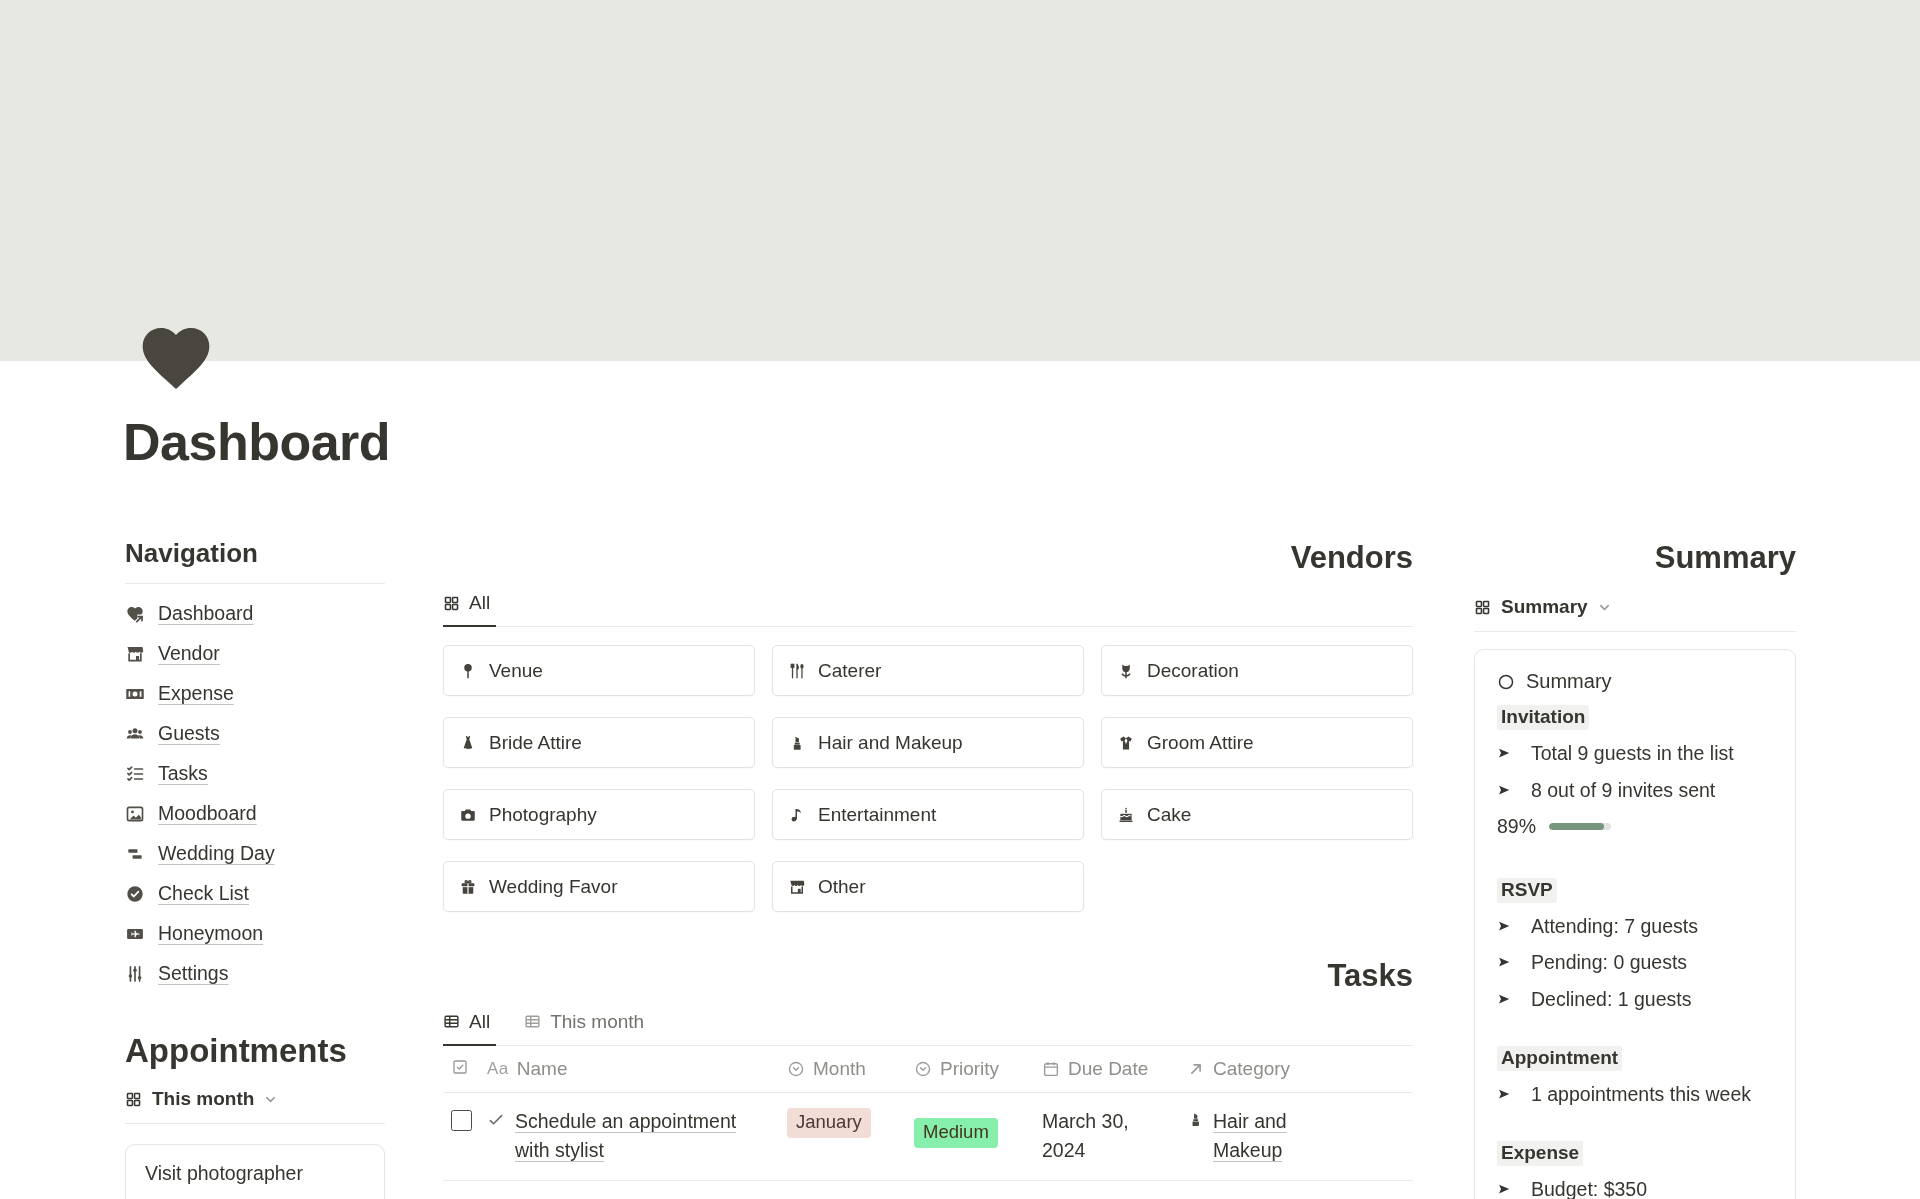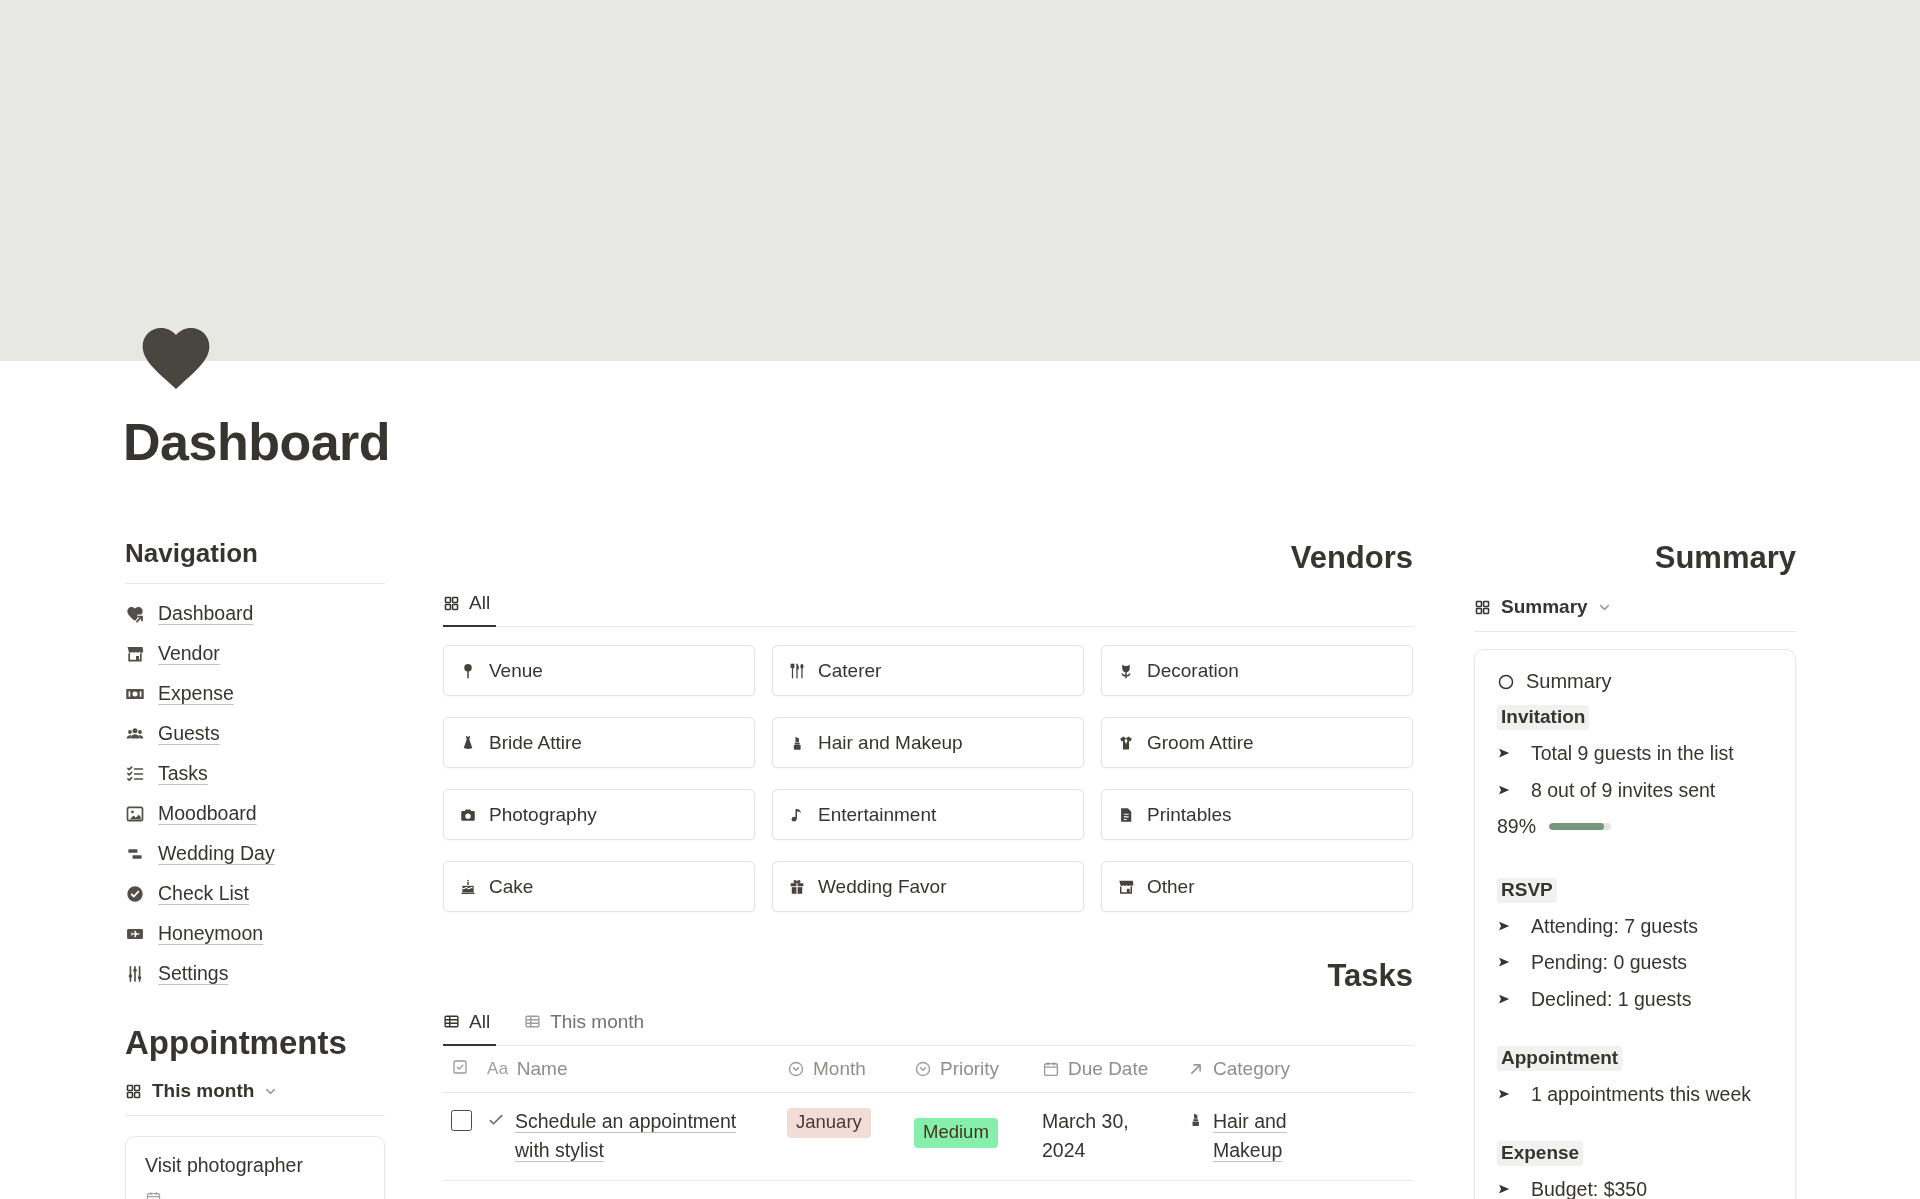--- a/index.html
+++ b/index.html
@@ -20,21 +20,21 @@
   .col-right{left:1474px;width:322px;}
 
   
   .nav-heading{margin:0;font-size:26px;font-weight:700;padding-bottom:14px;border-bottom:1px solid #e9e9e7;}
   .nav-list{list-style:none;margin:10px 0 0;padding:0;}
   .nav-item{display:flex;align-items:center;gap:13px;height:40px;cursor:pointer;}
   .nav-icon{width:20px;height:20px;color:#514f48;flex:none;}
   .nav-label{font-size:19.5px;line-height:1.3;
     text-decoration:underline;text-decoration-color:rgba(55,53,47,.30);
     text-underline-offset:4px;text-decoration-thickness:1px;}
-  .appt-heading{margin:30px 0 0;font-size:33px;font-weight:700;}
+  .appt-heading{margin:38px 0 0;font-size:33px;font-weight:700;}
 
   .view-row{display:flex;align-items:center;gap:10px;margin-top:18px;padding-bottom:13px;
     border-bottom:1px solid #e9e9e7;font-size:19px;font-weight:700;color:#37352f;cursor:pointer;}
   .vr-icon{width:17px;height:17px;color:#37352f;}
   .vr-chevron{width:15px;height:15px;color:#9b9a97;margin-left:-1px;}
 
   .sidebar-card{margin-top:20px;border:1px solid #e6e6e4;border-radius:10px;
     box-shadow:0 1px 3px rgba(15,15,15,.05);padding:17px 19px;height:120px;background:#fff;cursor:pointer;}
   .card-title{font-size:19.5px;}
   .card-partial-icon{display:block;width:17px;height:17px;color:#a3a29d;margin-top:13px;}
@@ -331,29 +331,20 @@
           <svg viewBox="0 0 24 24" fill="currentColor">
               <circle cx="8" cy="17.6" r="3.2"></circle>
               <rect x="10" y="4" width="2" height="13.6"></rect>
               <path d="M12 4c3.2.4 5 2.3 5.2 5.2-1.5-1.3-3.2-1.9-5.2-1.8V4z"></path>
             </svg>
         </span>
         <span>Entertainment</span>
       </div>
       <div class="vendor-card">
         <span class="v-icon">
-          <svg viewBox="0 0 24 24">
-              <path fill="currentColor" d="M5.5 3h9L19 7.5V21H5.5z"></path>
-              <path stroke="#fff" stroke-width="1.6" fill="none" d="M9 11h6.5M9 14.5h6.5M9 18h4"></path>
-            </svg>
-        </span>
-        <span>Printables</span>
-      </div>
-      <div class="vendor-card">
-        <span class="v-icon">
           <svg viewBox="0 0 24 24" fill="currentColor">
               <rect x="11" y="5.2" width="2" height="4"></rect>
               <circle cx="12" cy="3.4" r="1.1"></circle>
               <path d="M4.5 10.4h15V19h-15z"></path>
               <rect x="3.4" y="19.4" width="17.2" height="1.9"></rect>
               <path stroke="#fff" stroke-width="1.5" fill="none" d="M4.5 13.4c1 1 2.4 1 3.4 0s2.4-1 3.4 0 2.4 1 3.4 0 2.4-1 3.4 0"></path>
             </svg>
         </span>
         <span>Cake</span>
       </div>

